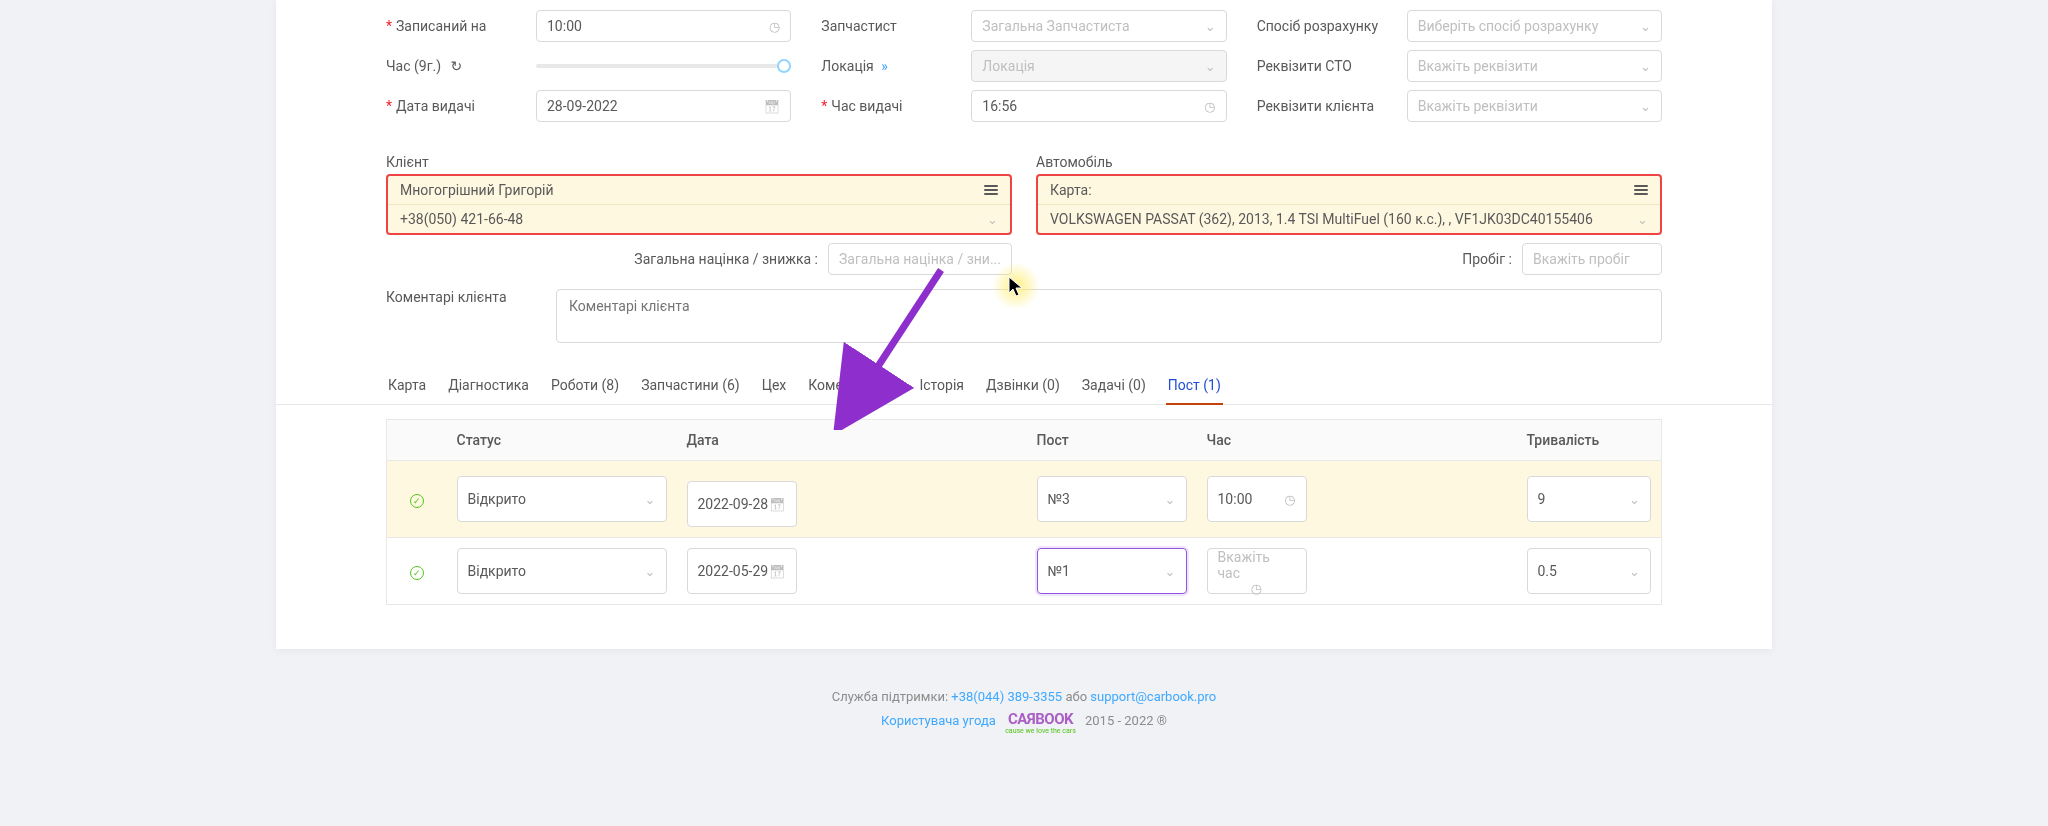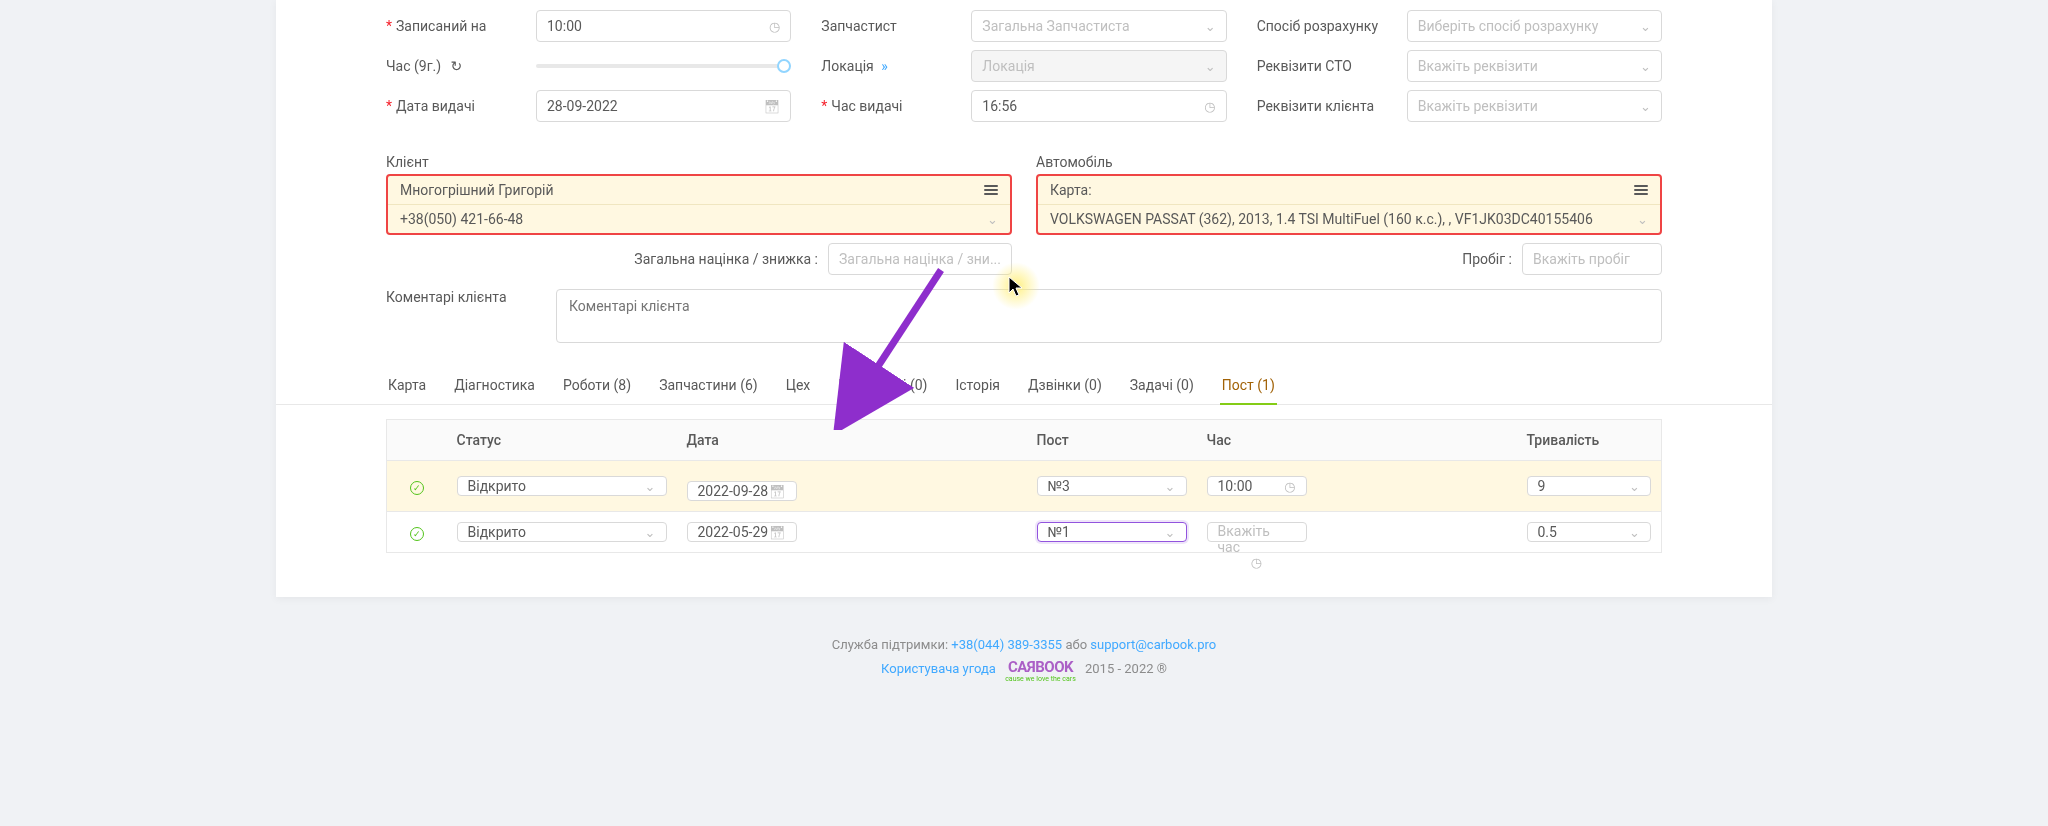--- a/index.html
+++ b/index.html
@@ -138,34 +138,34 @@
     border: 1px solid #d9d9d9;
     border-radius: 4px;
     padding: 8px 12px;
     color: #bfbfbf;
     resize: none;
     font-family: inherit;
     font-size: 14px;
   }
   .tabs {
     display: flex;
-    gap: 24px;
+    gap: 18px;
     padding: 0 110px;
     border-bottom: 1px solid #e8e8e8;
     margin-top: 24px;
   }
   .tab {
     padding: 10px 2px;
     font-size: 14px;
     color: #595959;
     cursor: pointer;
   }
   .tab.active {
-    color: #a16207;
-    border-bottom: 2px solid #84cc16;
+    color: #1d4ed8;
+    border-bottom: 2px solid #c2410c;
     margin-bottom: -1px;
   }
   .table-wrap {
     padding: 14px 110px;
   }
   .post-table {
     width: 100%;
     border: 1px solid #e8e8e8;
     border-collapse: collapse;
   }
@@ -178,21 +178,21 @@
     border-bottom: 1px solid #e8e8e8;
     font-size: 14px;
   }
   .post-table td {
     padding: 10px;
     border-bottom: 1px solid #e8e8e8;
   }
   .post-table tr.hl td { background: #fff8e1; }
   .cell-input {
     width: 100%;
-    height: 20px;
+    height: 46px;
     border: 1px solid #d9d9d9;
     border-radius: 4px;
     padding: 0 10px;
     font-size: 14px;
     display: flex;
     align-items: center;
     justify-content: space-between;
     background: #fff;
     color: #595959;
   }

